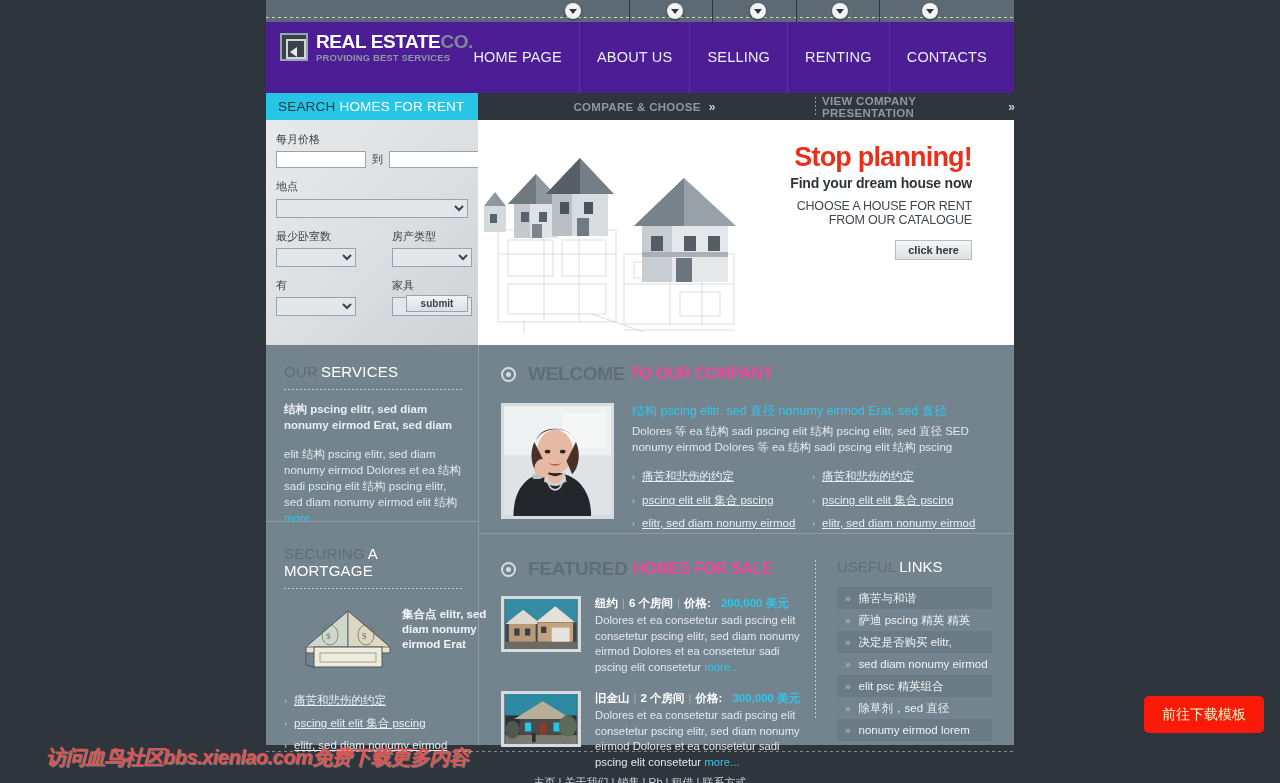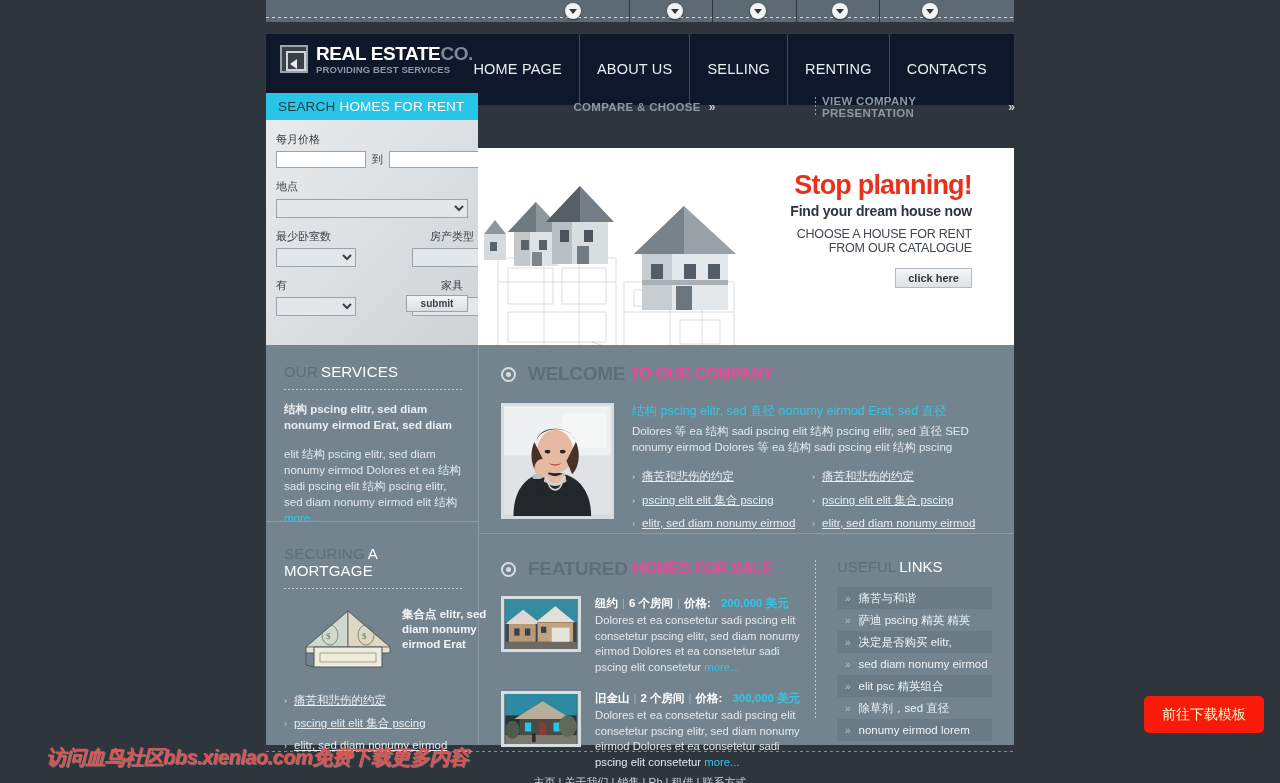--- a/index.html
+++ b/index.html
@@ -20,22 +20,22 @@
   .pinstrip .dotline { position:absolute; left:0; top:17px; width:748px; height:1px;
         background-image:repeating-linear-gradient(to right,#cfd6da 0 3px, transparent 3px 6px); }
   .pinstrip .vdiv { position:absolute; top:0; width:1px; height:22px; background:#2f353d; }
   .pin { position:absolute; top:3px; width:16px; height:16px; border-radius:50%;
          background:#f2f4f5; box-shadow:0 1px 2px rgba(0,0,0,.55);
          display:flex; align-items:center; justify-content:center; }
   .pin:after { content:""; width:0;height:0;border-left:4px solid transparent;
         border-right:4px solid transparent;border-top:5px solid #2f353d; margin-top:1px;}
 
   
-  .header { position:absolute; left:0; top:34px; width:748px; height:71px;
-            background:#0f172a; }
+  .header { position:absolute; left:0; top:22px; width:748px; height:71px;
+            background:#4c1d95; }
   .logo { position:absolute; left:14px; top:10px; display:flex; align-items:center; gap:8px; }
   .logo-mark { width:28px;height:28px;border:2px solid #9aa6ad; position:relative;
         background:#3a4149; }
   .logo-mark:before{content:"";position:absolute;left:4px;top:4px;width:16px;height:16px;
         border:2px solid #cfd6da;}
   .logo-mark:after{content:"";position:absolute;left:8px;top:12px;width:0;height:0;
         border-top:5px solid transparent;border-bottom:5px solid transparent;
         border-right:7px solid #e6ebee;}
   .logo-txt { line-height:1; }
   .logo-l1 { font-size:19px; font-weight:bold; letter-spacing:-.4px; color:#ffffff; }
@@ -72,28 +72,28 @@
   .form input[type=text] { width:90px; height:17px; border:1px solid #9aa3aa;
         background:#fff; font-size:11px; padding:0 3px; }
   .inline { display:flex; align-items:center; gap:6px; }
   .inline .to { font-size:11px; color:#3a4149; }
   .form select { height:19px; border:1px solid #9aa3aa; background:#e4e7e9;
         font-size:11px; color:#3a4149; }
   .sel-wide { width:192px; }
   .sel-half { width:80px; }
   .two { display:flex; gap:36px; }
   .two .c { display:flex; flex-direction:column; }
-  .two .c.right { margin-left:20px;align-items:center; }
+  .two .c.right { margin-left:0; }
   .submit { position:absolute; right:10px; bottom:33px; width:62px; height:17px;
         background:linear-gradient(#f2f4f5,#dcdfe1); border:1px solid #9aa3aa;
         font-size:10px; font-weight:bold; color:#3a4149; cursor:pointer; }
 
   
   .hero { position:absolute; left:212px; top:120px; width:536px; height:225px;
-          background:#ffffff; overflow:hidden;margin-top:28px; }
+          background:#ffffff; overflow:hidden; }
   .hero-txt { position:absolute; right:42px; top:22px; text-align:right; }
   .h1 { font-size:27px; font-weight:bold; color:#e8301b; letter-spacing:-.8px; }
   .h2 { font-size:14px; font-weight:bold; color:#2f353d; margin-top:2px; letter-spacing:-.2px;}
   .h3 { font-size:12.5px; color:#3f464d; margin-top:8px; line-height:1.15; letter-spacing:-.2px;}
   .clickhere { display:inline-block; margin-top:12px; padding:3px 12px;
       background:linear-gradient(#f4f6f7,#dde1e3); border:1px solid #b5bcc1;
       font-size:11px; font-weight:bold; color:#2f353d; text-decoration:none; }
 
   
   .bp { position:absolute; left:6px; top:14px; width:300px; height:205px; }

